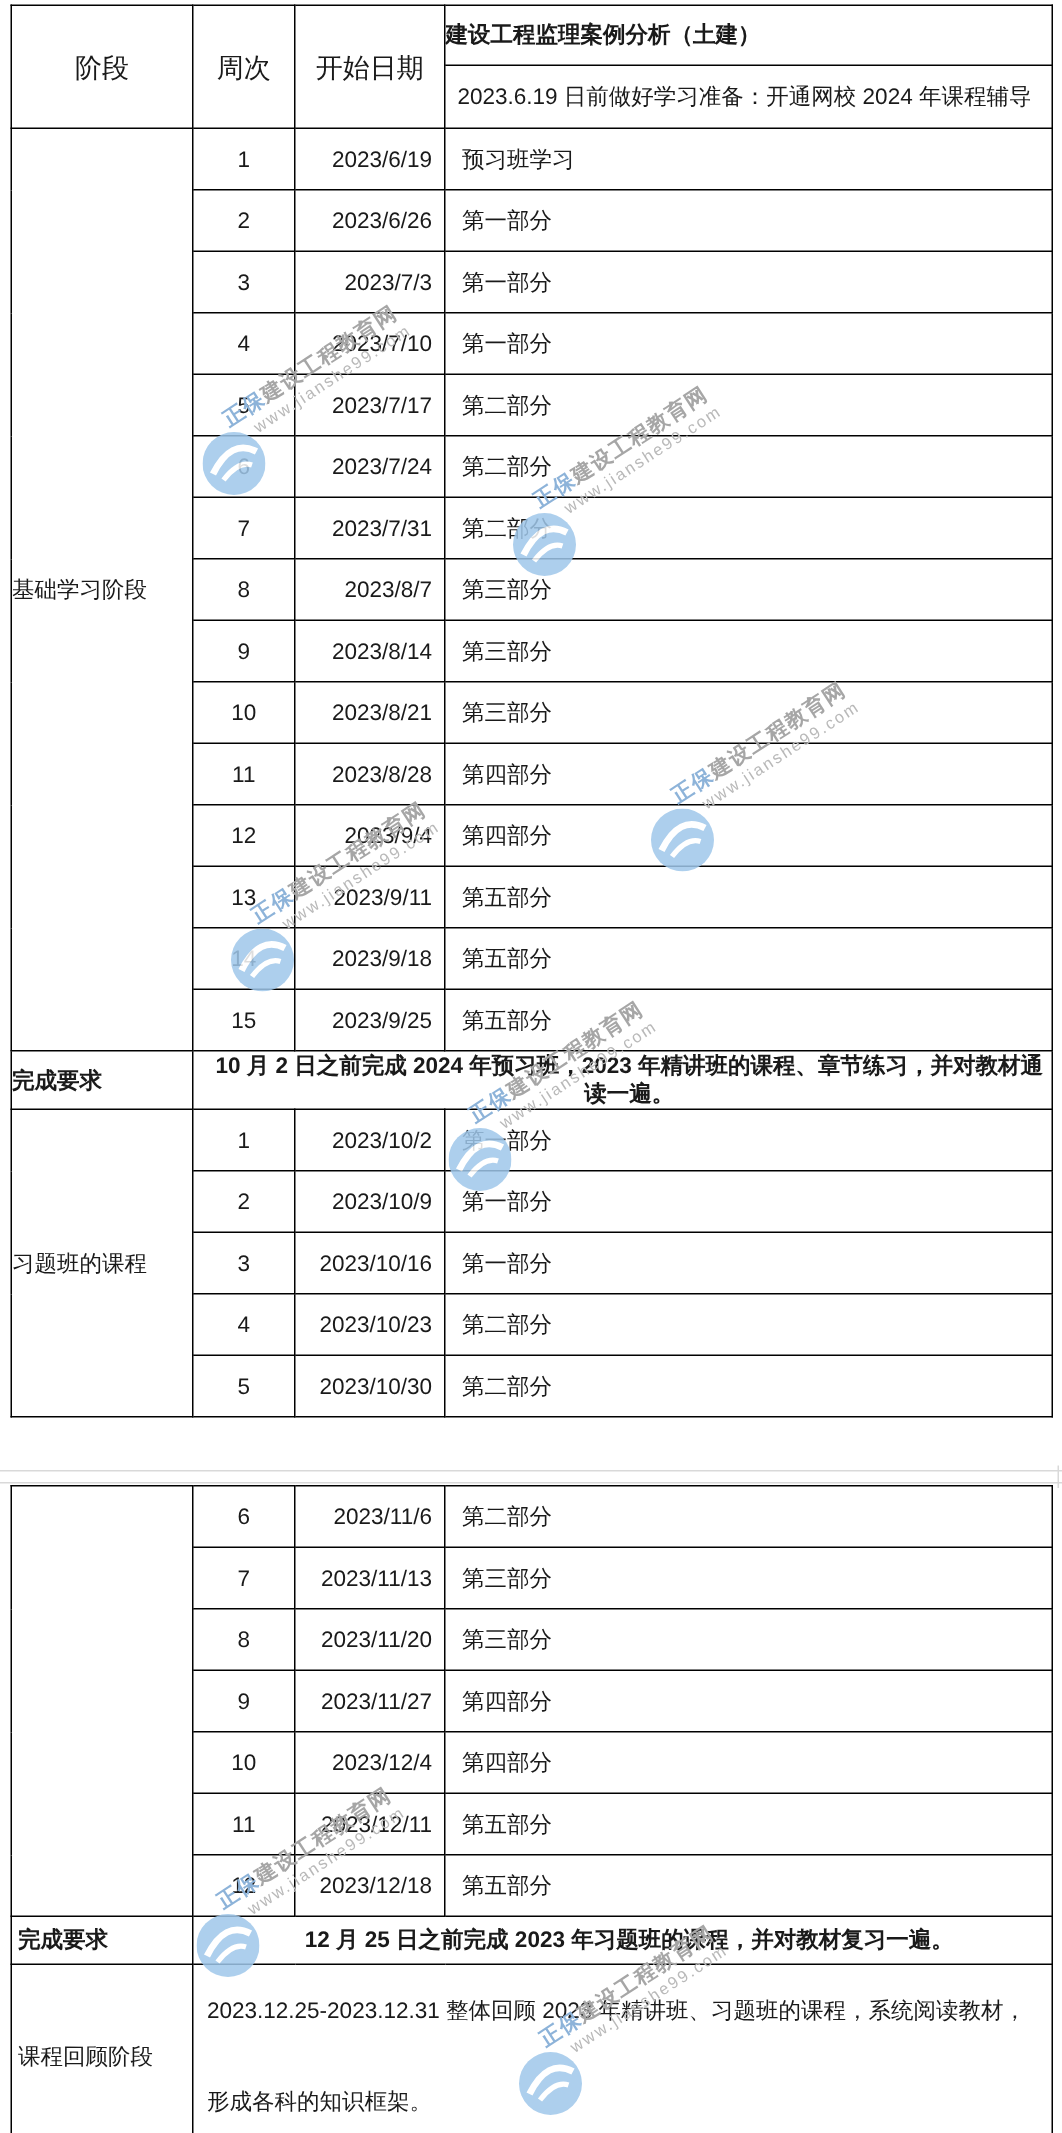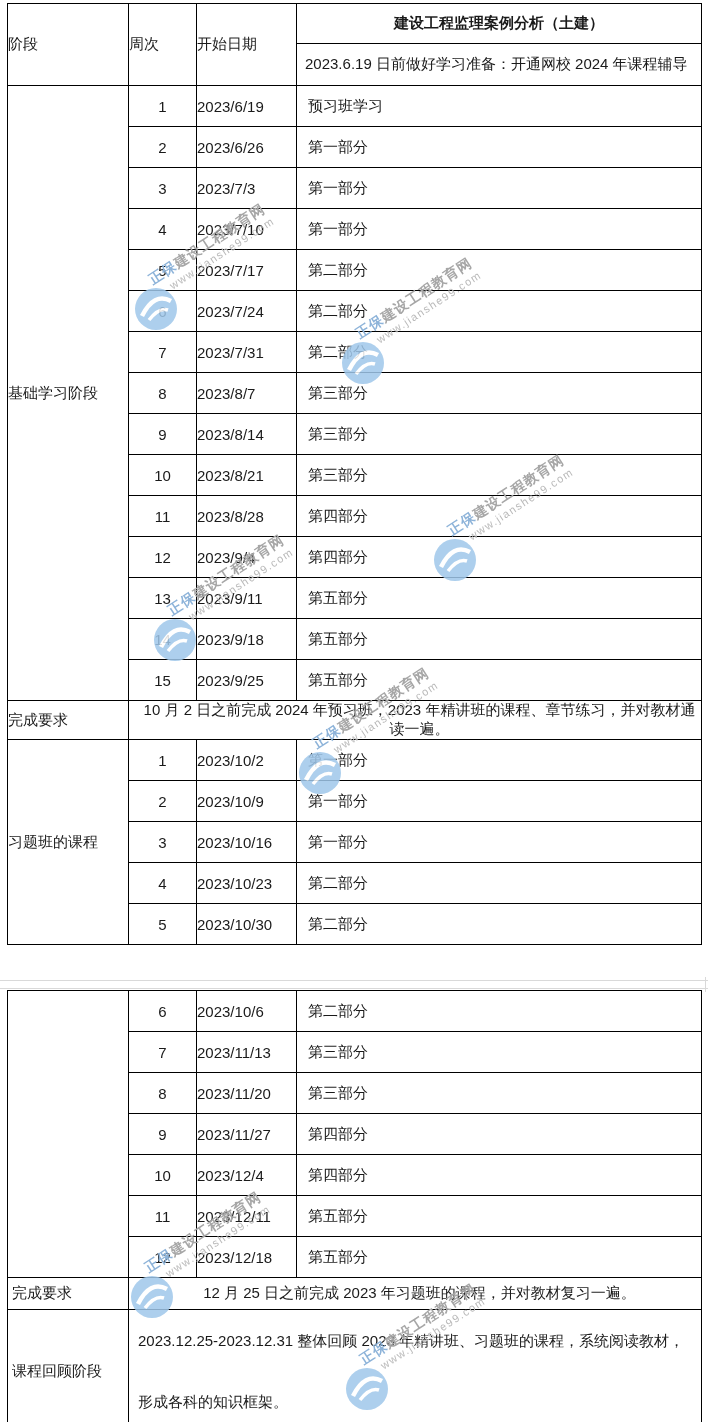--- a/index.html
+++ b/index.html
@@ -13,29 +13,29 @@
   #table2{top:990px;}
   td{border:1px solid #000;font-size:15px;color:#1a1a1a;overflow:hidden;
      padding:0;vertical-align:middle;background:transparent;}
   col.col-stage{width:121px;}
   col.col-week{width:68px;}
   col.col-date{width:100px;}
   col.col-task{width:405px;}
   tr.r-title{height:40px;}
   tr.r-sub{height:42px;}
   tr.r-data{height:41px;}
-  tr.r-req{height:32px;}
+  tr.r-req{height:32px;font-weight:bold;}
   tr.r-review{height:88px;}
-  .c-head{text-align:left;font-size:15px;}
-  .c-title{text-align:center;font-weight:bold;font-size:15px;}
+  .c-head{text-align:center;font-size:18px;}
+  .c-title{text-align:left;font-weight:bold;font-size:15px;}
   .c-sub{text-align:left;padding-left:8px;margin-left:44px;}
   .c-stage{}
   .c-stage-left{text-align:left;padding-left:4px;}
   .c-week{text-align:center;}
-  .c-date{text-align:left;padding-right:8px;}
+  .c-date{text-align:right;padding-right:8px;}
   .c-task{text-align:left;padding-left:11px;}
   .c-req{text-align:center;padding-left:9px;margin-top:31px;}
   .c-review{text-align:left;padding-left:9px;padding-right:6px;line-height:61px;}
   
   .page-divider{
     position:absolute;left:0;top:980px;width:708px;height:7px;
     border-top:1px solid #d9d9d9;border-bottom:1px solid #d9d9d9;
   }
   .page-divider .edge{
     position:absolute;right:2px;top:-4px;width:0;height:15px;
@@ -193,21 +193,21 @@
   <colgroup>
       <col class="col-stage">
       <col class="col-week">
       <col class="col-date">
       <col class="col-task">
     </colgroup>
   <tbody>
       <tr class="r-data">
     <td rowspan="7"></td>
     <td class="c-week">6</td>
-    <td class="c-date">2023/10/6</td>
+    <td class="c-date">2023/11/6</td>
     <td class="c-task">第二部分</td>
   </tr>
   <tr class="r-data">
     <td class="c-week">7</td>
     <td class="c-date">2023/11/13</td>
     <td class="c-task">第三部分</td>
   </tr>
   <tr class="r-data">
     <td class="c-week">8</td>
     <td class="c-date">2023/11/20</td>

